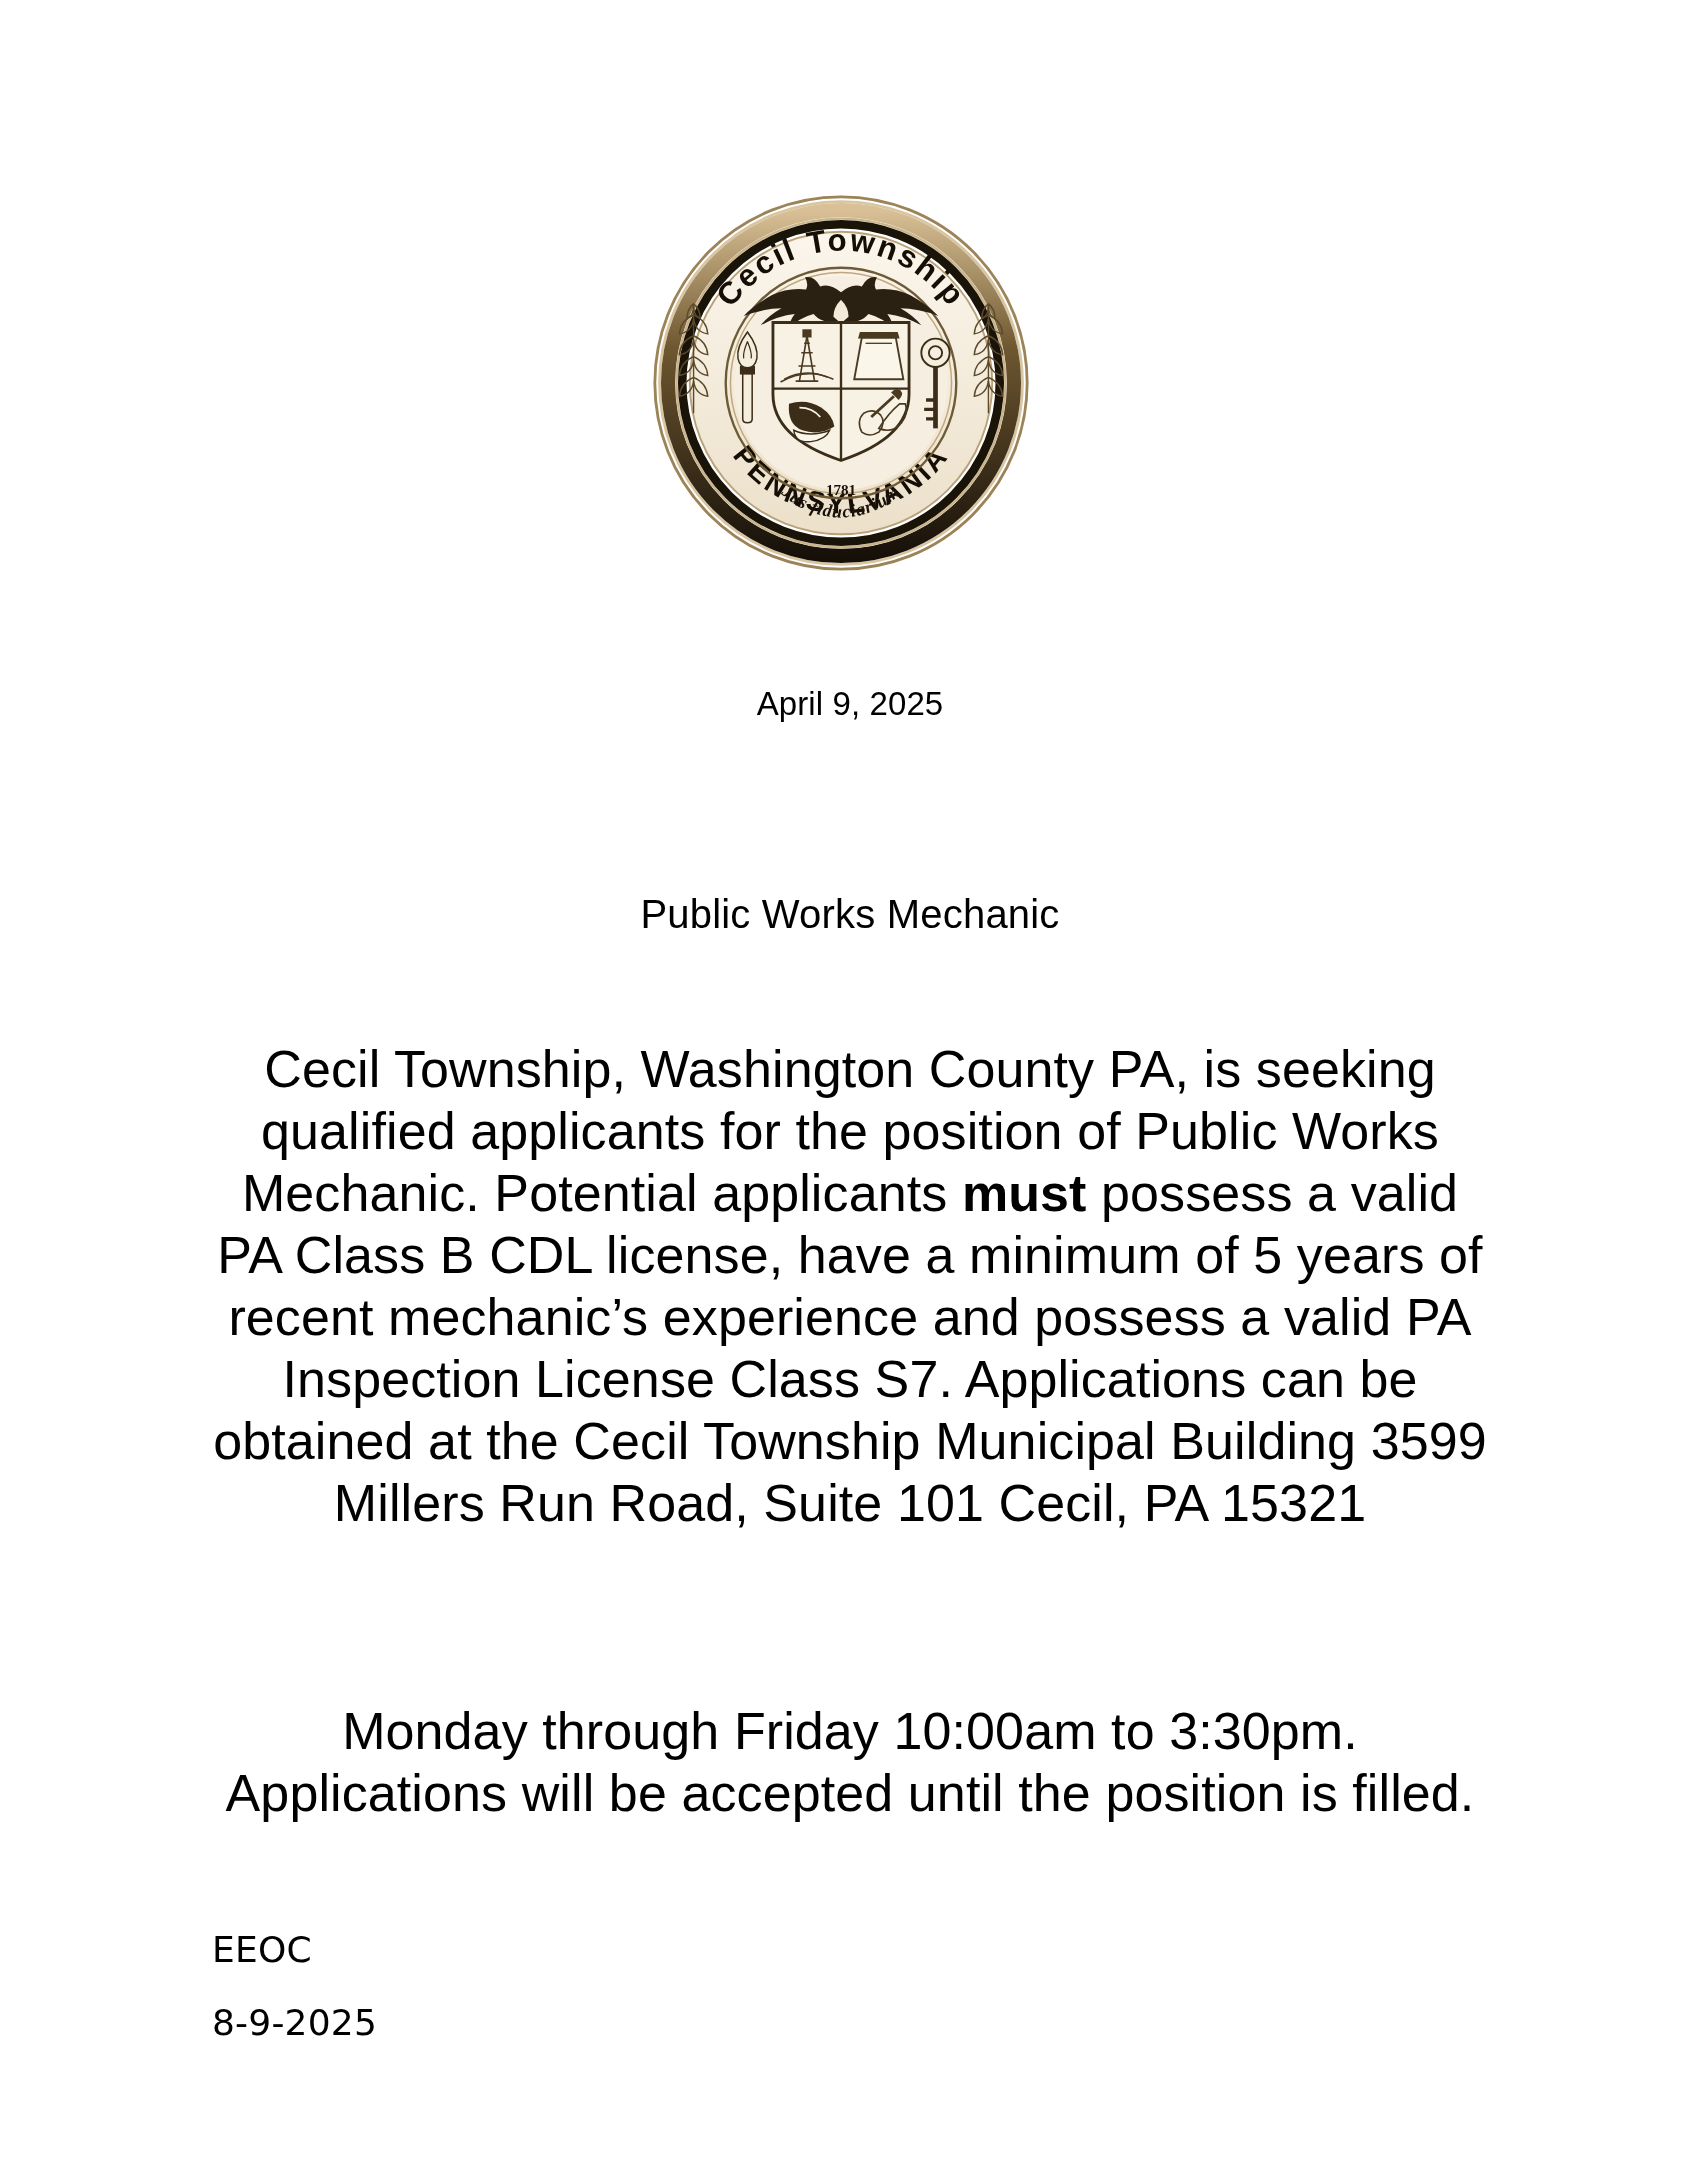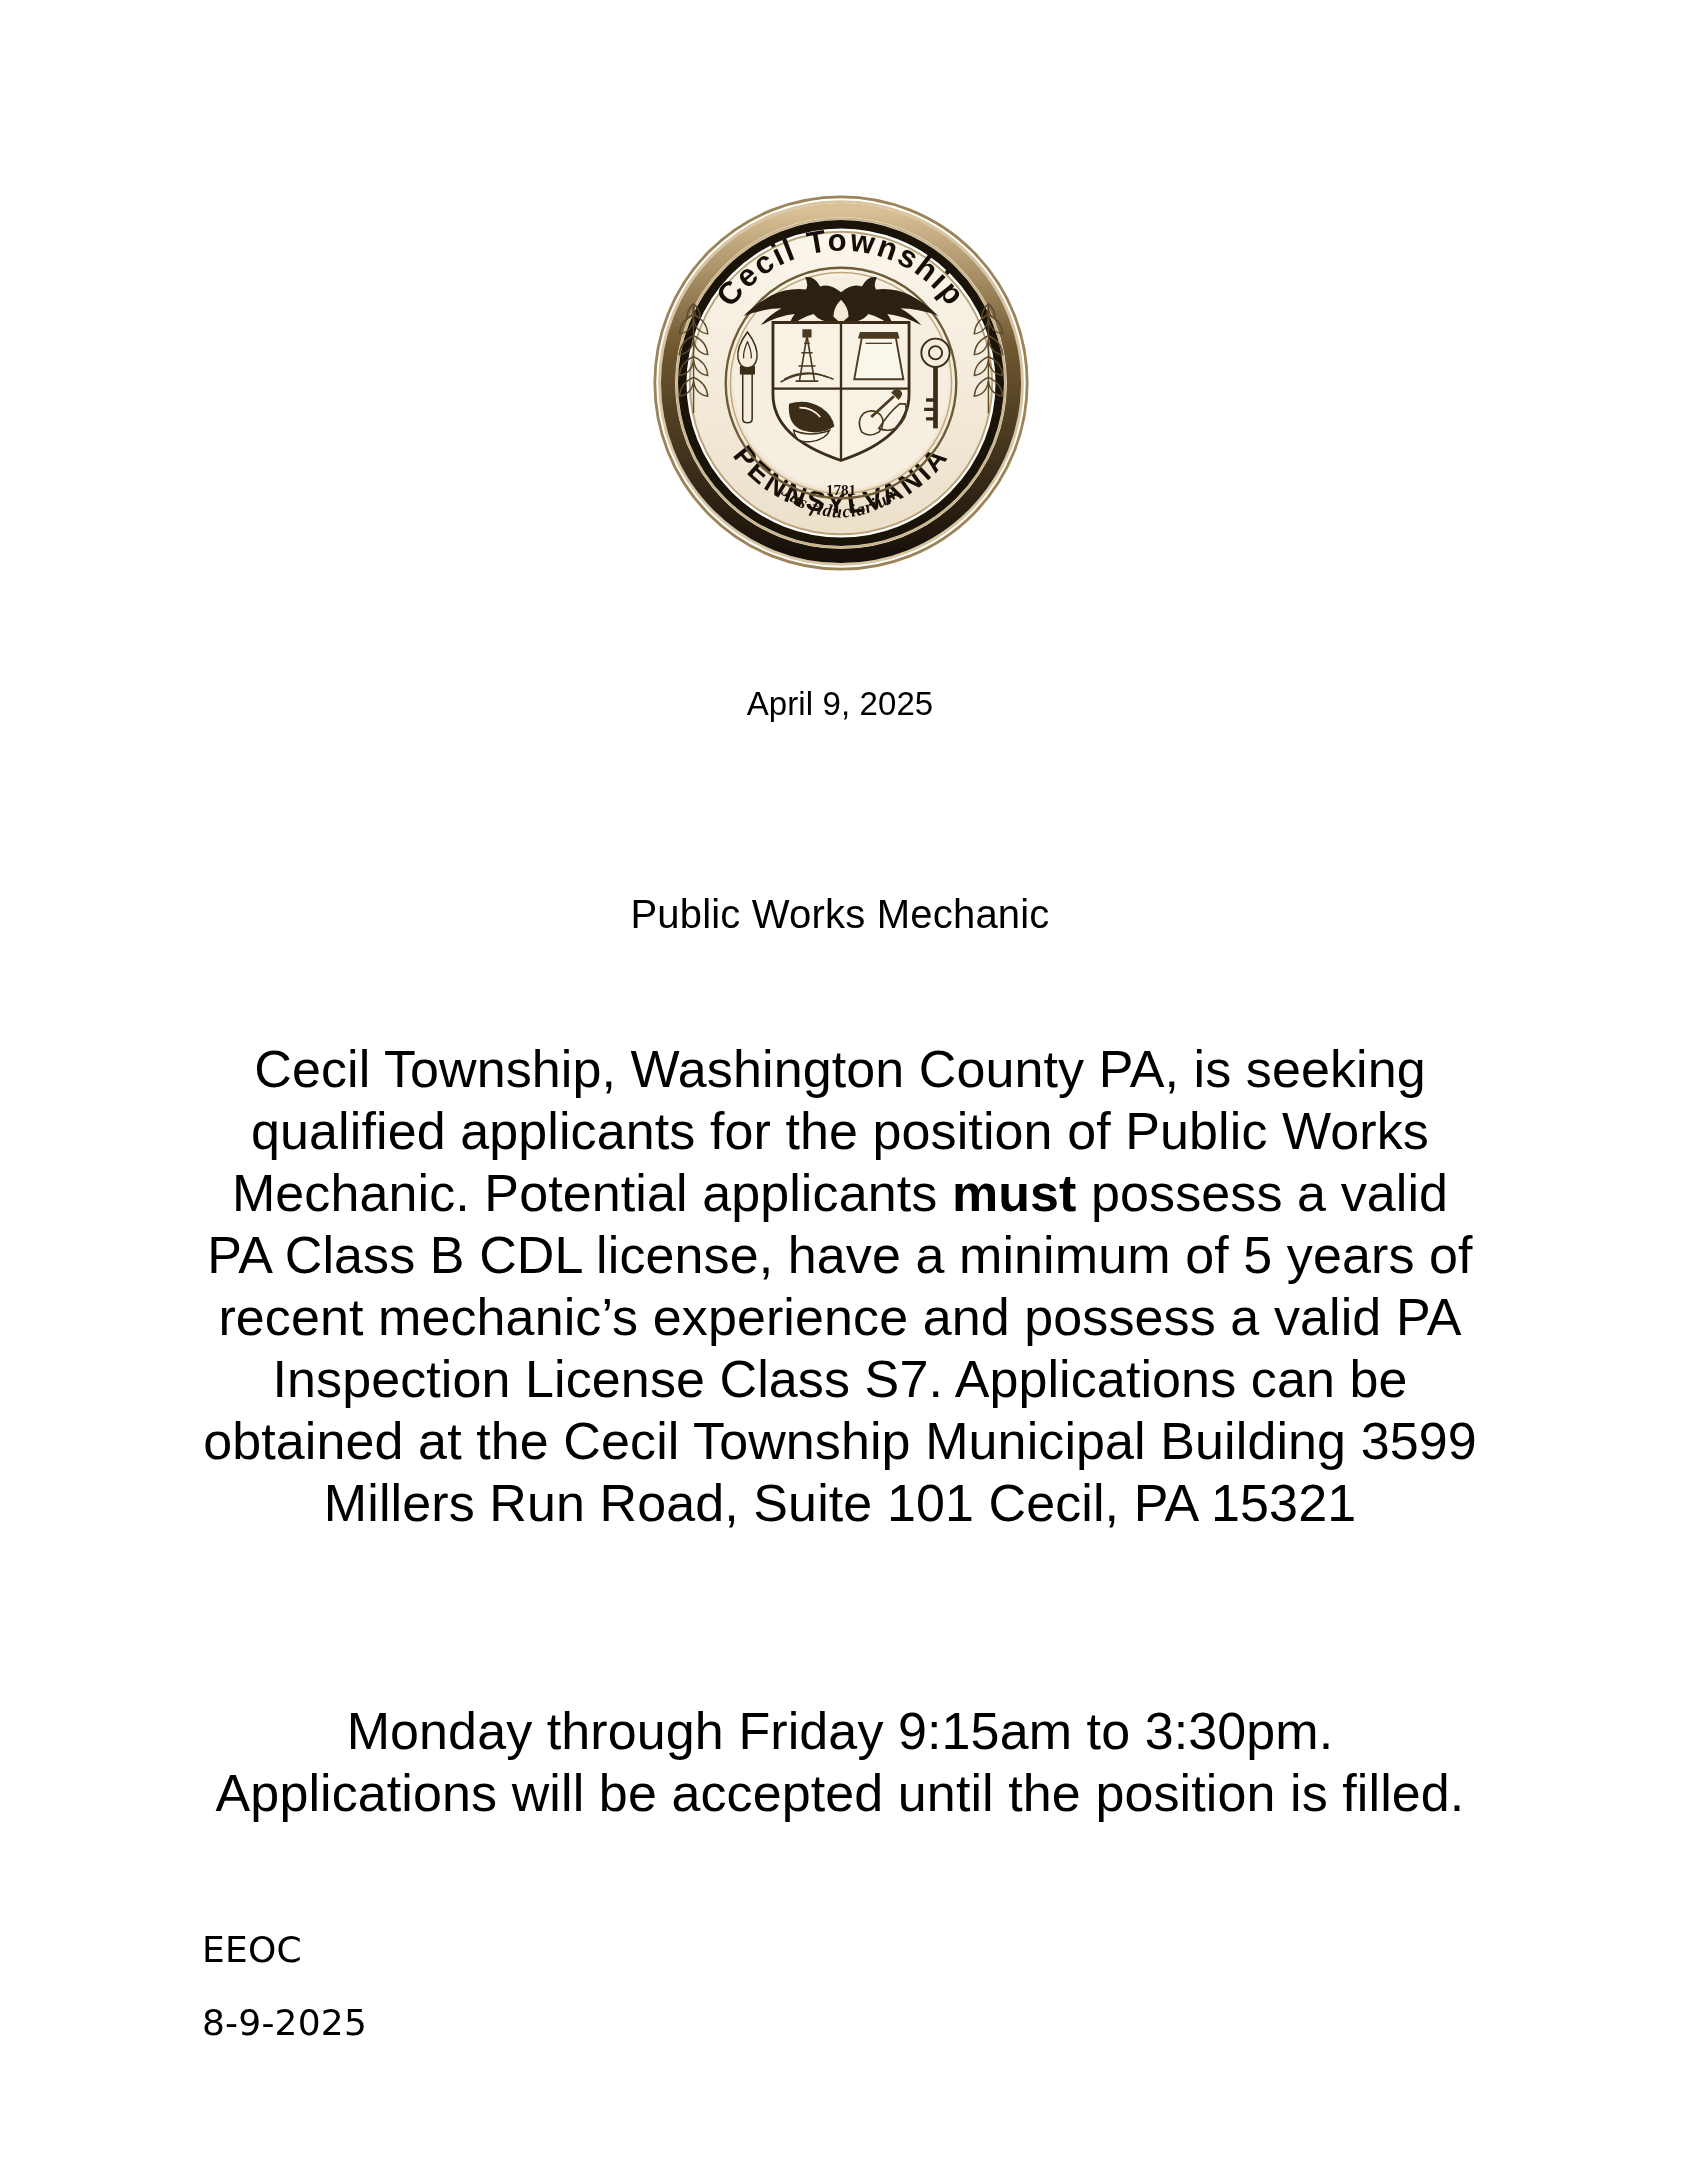--- a/index.html
+++ b/index.html
@@ -33,21 +33,21 @@
   }
   .seal {
     width: 378px;
     height: 378px;
     display: block;
   }
 
   
   .content {
     position: absolute;
-    left: 202px;
+    left: 212px;
     top: 0;
     width: 1276px;
   }
 
   .date-line {
     margin-top: 679px;
     text-align: center;
     font-size: 33px;
     line-height: 50px;
     letter-spacing: 0.1px;
@@ -244,21 +244,21 @@
     <div class="spacer-a"></div>
 
     <h1 class="doc-title">Public Works Mechanic</h1>
 
     <div class="spacer-b"></div>
 
     <p class="body-para"><span>Cecil Township, Washington County PA, is seeking qualified applicants for the position of Public Works Mechanic. Potential applicants </span><b>must</b><span> possess a valid PA Class B CDL license, have a minimum of 5 years of recent mechanic’s experience and possess a valid PA Inspection License Class S7.  Applications can be obtained at the Cecil Township Municipal Building 3599 Millers Run Road, Suite 101 Cecil, PA 15321</span></p>
 
     <div class="para-gap"></div>
 
-    <p class="body-para">Monday through Friday 9:15am to 3:30pm. Applications will be accepted until the position is filled.</p>
+    <p class="body-para">Monday through Friday 10:00am to 3:30pm. Applications will be accepted until the position is filled.</p>
 
     <div class="footer-block">
       <span class="footer-line">EEOC</span>
       <span class="footer-line">8-9-2025</span>
     </div>
 
   </div>
 </div>
 
 

